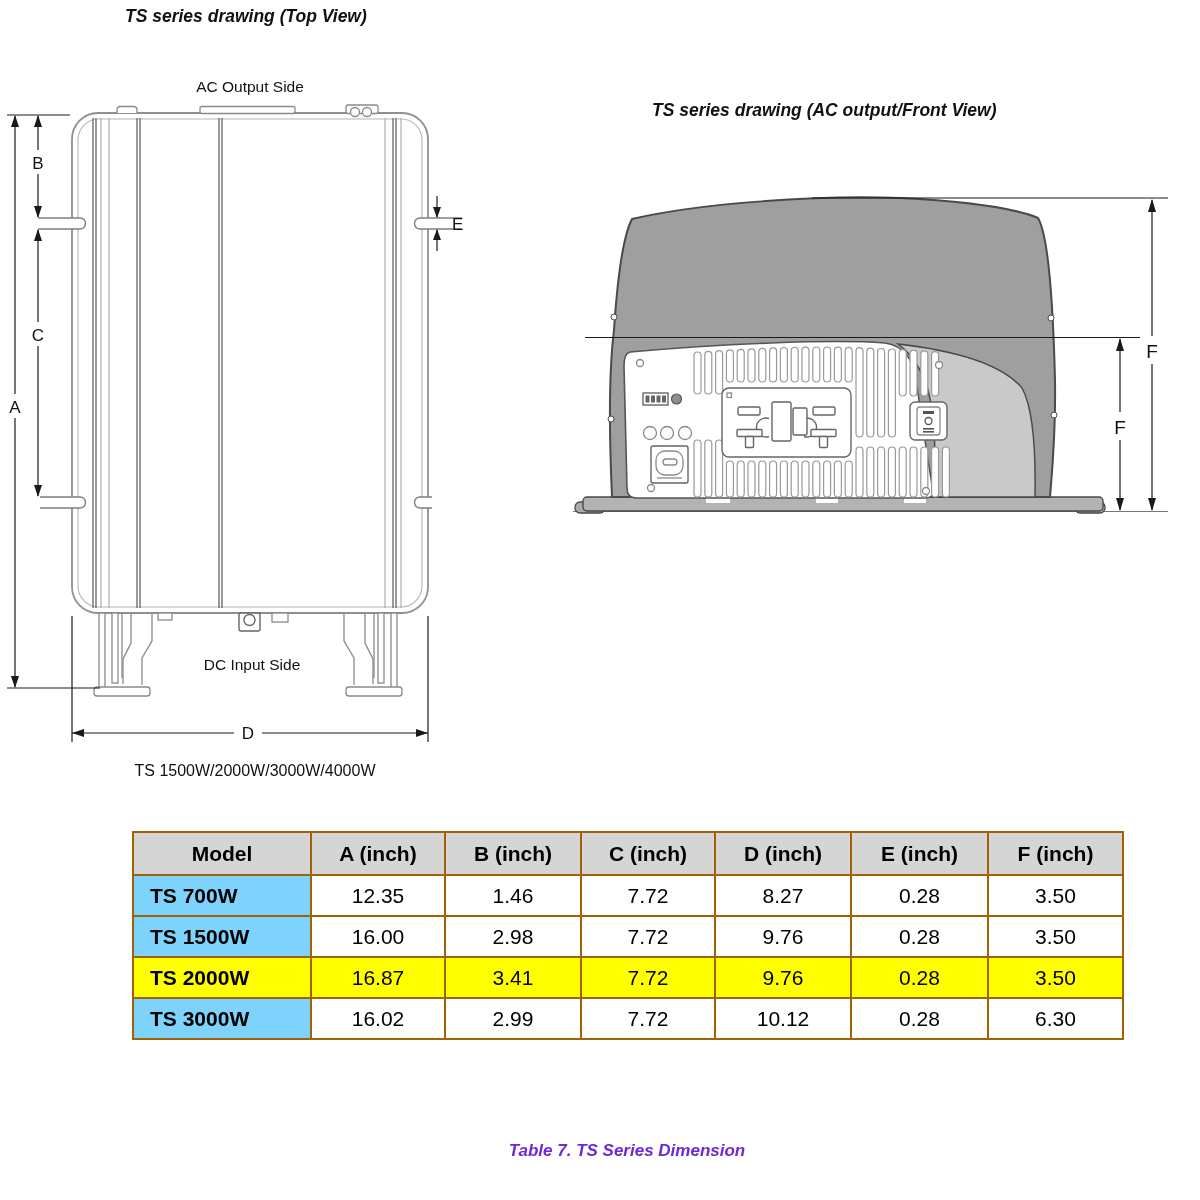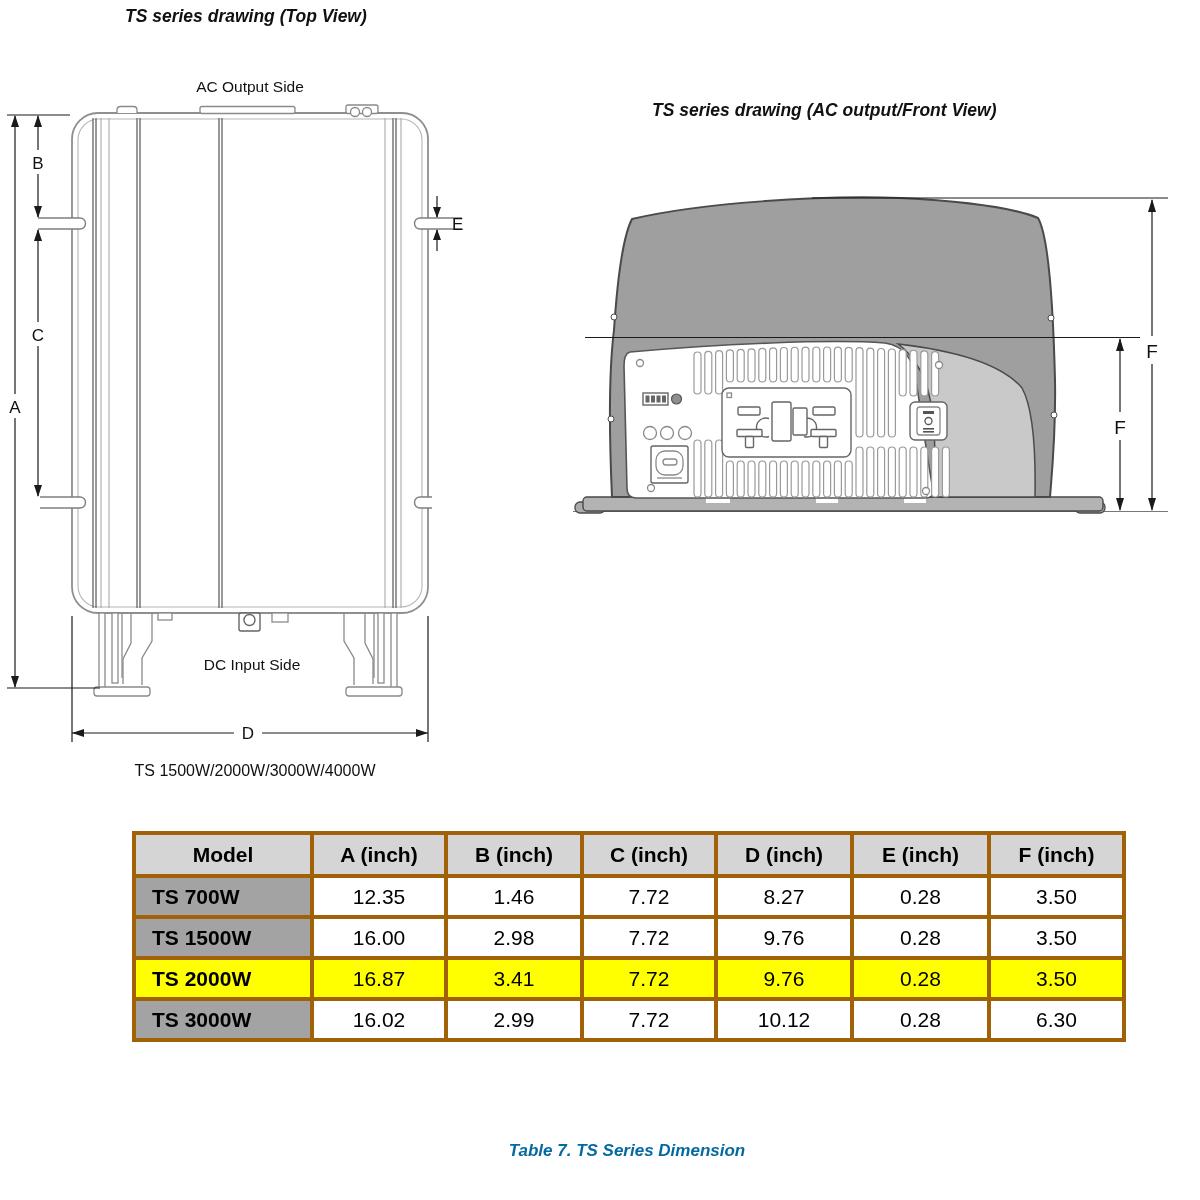--- a/index.html
+++ b/index.html
@@ -20,27 +20,27 @@
   .fin{stroke:#777;stroke-width:1.5;}
   .finl{stroke:#aaa;stroke-width:1.1;}
   .slot{stroke:#7f7f7f;stroke-width:1.4;fill:#ffffff;}
   .dl{stroke:#1a1a1a;stroke-width:1.2;fill:none;}
   .ah{fill:#1a1a1a;stroke:none;}
   .detail{stroke:#8a8a8a;stroke-width:1.3;fill:#ffffff;}
   .detaild{stroke:#666;stroke-width:1.4;fill:#ffffff;}
   #vent-top rect,#vent-bottom rect{stroke:#9a9a9a;stroke-width:1.2;fill:#ffffff;}
   
   #dim-table{position:absolute;left:132px;top:831px;border-collapse:collapse;table-layout:fixed;}
-  #dim-table th,#dim-table td{border:4px solid #a16207;font-size:21px;color:#000;
+  #dim-table th,#dim-table td{border:2px solid #a16207;font-size:21px;color:#000;
       text-align:center;vertical-align:middle;padding:0;height:41px;box-sizing:border-box;}
   #dim-table th{background:#d5d5d5;font-weight:bold;height:43px;}
-  #dim-table td.model{background:#a3a3a3;font-weight:bold;text-align:left;padding-left:16px;}
+  #dim-table td.model{background:#7dd3fc;font-weight:bold;text-align:left;padding-left:16px;}
   #dim-table tr.hl td{background:#ffff00;}
   #table-caption{position:absolute;left:132px;top:1141px;width:990px;text-align:center;
-      font-style:italic;font-weight:bold;font-size:17px;color:#0369a1;}
+      font-style:italic;font-weight:bold;font-size:17px;color:#6d28d9;}
 </style>
 </head>
 <body>
 
 <div class="title" id="title-top-view">TS series drawing (Top View)</div>
 <div class="title" id="title-front-view">TS series drawing (AC output/Front View)</div>
 
 <svg id="svg-top-view" width="560" height="800" viewBox="0 0 560 800">
 
   <g>

